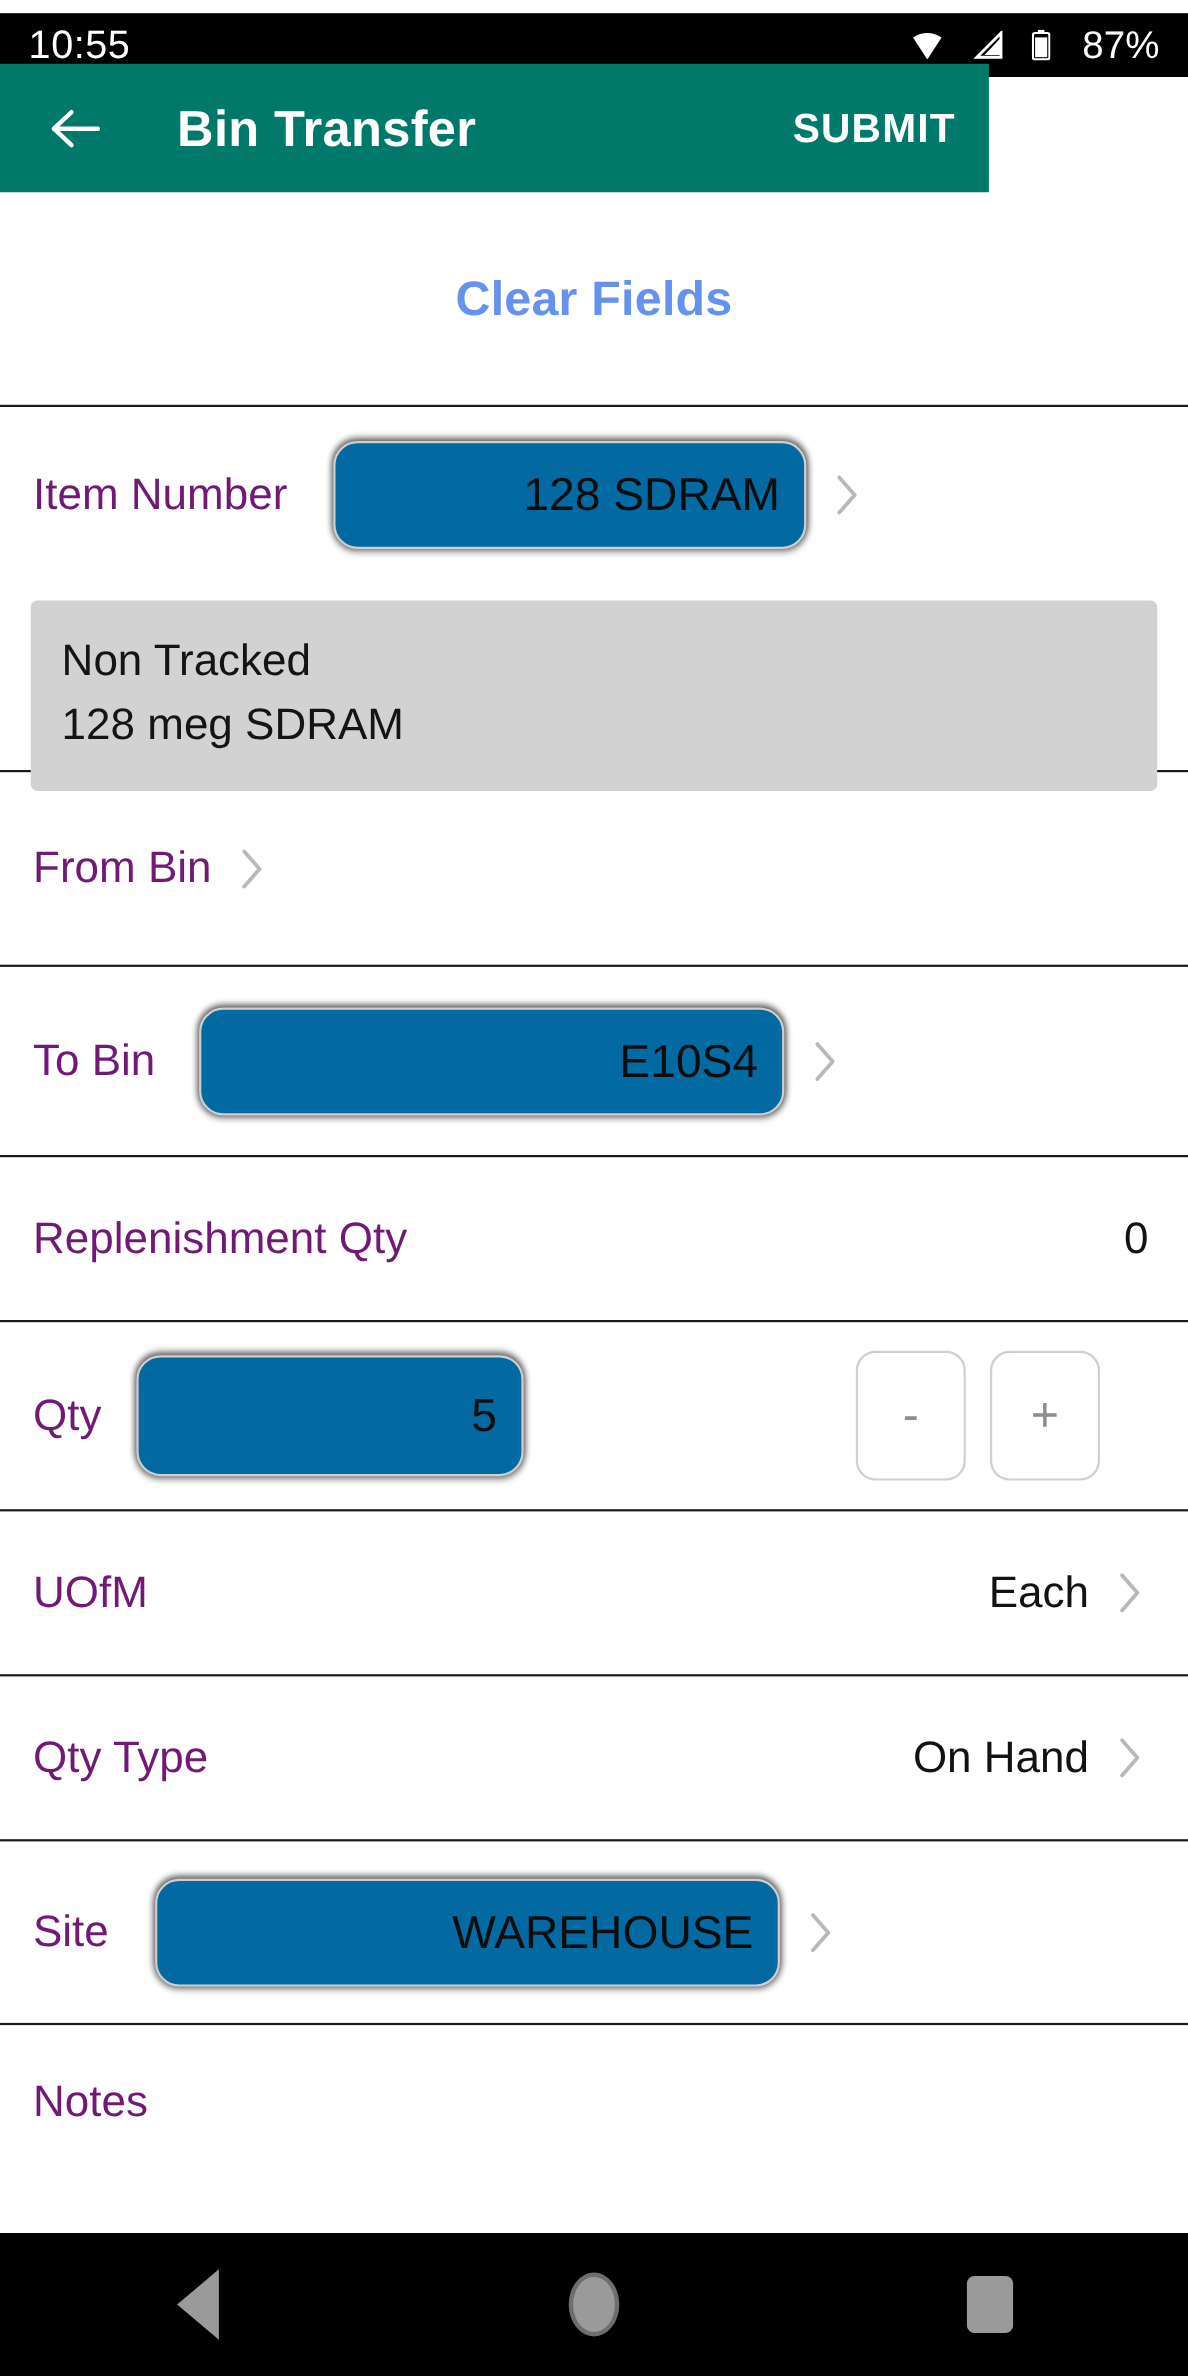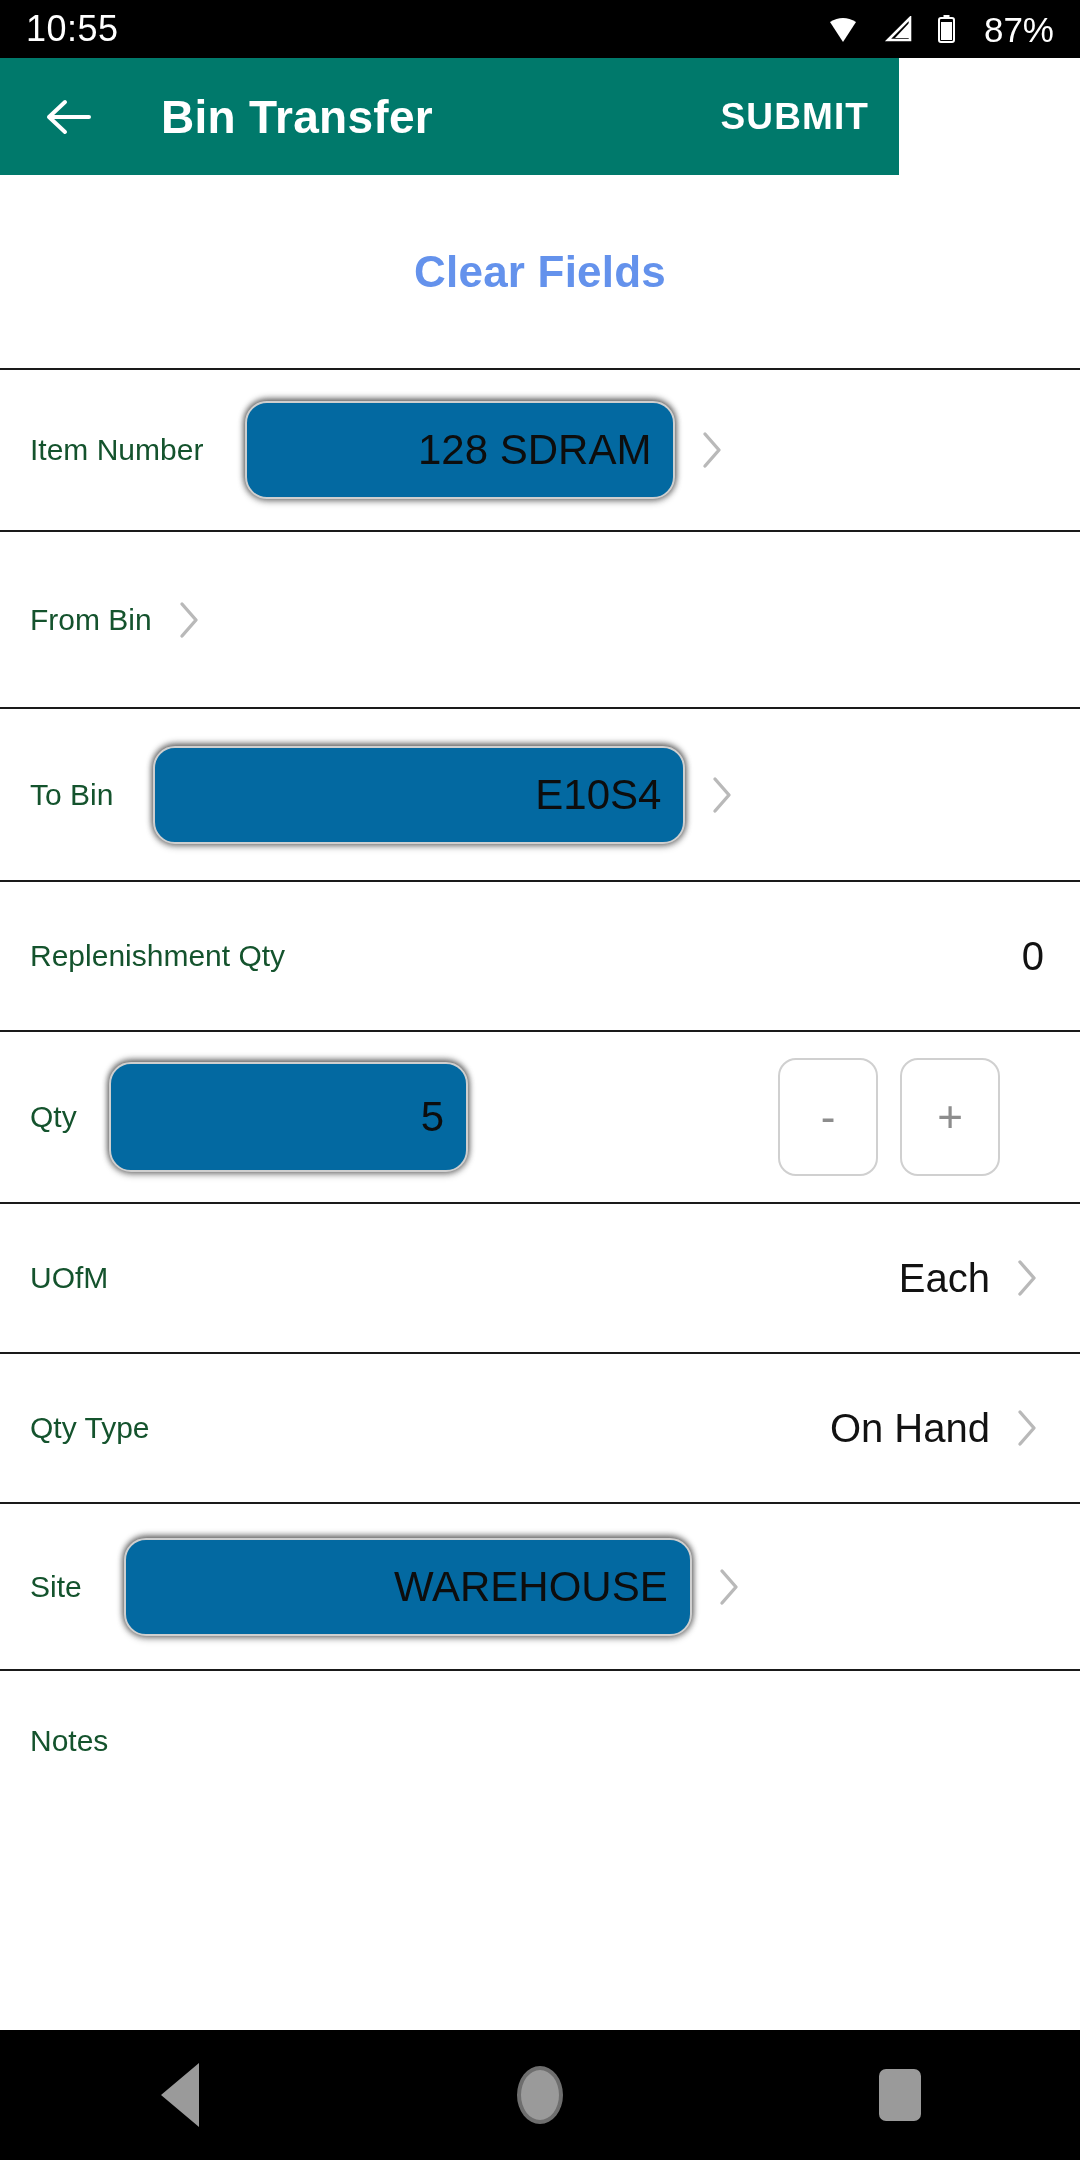--- a/index.html
+++ b/index.html
@@ -6,21 +6,21 @@
   html, body {
     width:1080px; height:2160px;
     background:#ffffff;
     font-family:"Liberation Sans", sans-serif;
     overflow:hidden;
   }
   #screen { position:relative; width:1080px; height:2160px; background:#fff; }
 
   
   .statusbar{
-    position:absolute; top:0; left:0; width:1080px; height:58px;
+    position:absolute; top:12px; left:0; width:1080px; height:58px;
     background:#000; color:#fff;
     display:flex; align-items:center; justify-content:space-between;
     padding:0 26px;
   }
   .status-time{ font-size:36px; font-weight:400; letter-spacing:0.5px; line-height:1;}
   .status-right{ display:flex; align-items:center; gap:26px; }
   .icon-wifi{ width:30px; height:26px; display:block;}
   .icon-signal{ width:28px; height:26px; display:block;}
   .icon-battery{ width:17px; height:28px; display:block;}
   .status-batt-text{ font-size:35px; font-weight:400; line-height:1; margin-left:3px;}
@@ -58,21 +58,21 @@
   .clear-link{
     color:#6492EC; font-size:44px; font-weight:700; letter-spacing:0.2px;
   }
   .divider{ height:2px; background:#1a1a1a; width:100%; }
 
   .row{
     position:relative; display:flex; align-items:center;
     padding:0 30px; width:100%;
   }
   .row-label{
-    font-size:30px; color:#14532d; white-space:nowrap; flex:0 0 auto;
+    font-size:40px; color:#701a75; white-space:nowrap; flex:0 0 auto;
   }
   .row-spacer{ flex:1 1 auto; }
   .row-value{
     font-size:40px; color:#121212; white-space:nowrap; text-align:right;
   }
   .chev{
     width:46px; flex:0 0 auto; display:flex; justify-content:center; align-items:center;
     margin-left:14px;
   }
   .chev svg{ width:22px; height:38px; display:block; }
@@ -173,20 +173,26 @@
       <span class="inputbox" style="margin-left:42px;max-width:430px;">
         <span class="ivalue">128 SDRAM</span>
       </span>
       <span class="chev">
         <svg viewBox="0 0 22 38">
             <path d="M4 3 L18 19 L4 35" stroke="#b9b9b9" stroke-width="3.4" fill="none" stroke-linecap="round" stroke-linejoin="round"></path>
           </svg>
       </span>
     </div>
 
+    <div class="row inforow" style="height:170px;align-items:flex-start;">
+      <div class="infobox">
+        <div class="line">Non Tracked</div>
+        <div class="line">128 meg SDRAM</div>
+      </div>
+    </div>
     <div class="divider"></div>
 
     <div class="row" style="height:175px;">
       <span class="row-label">From Bin</span>
       <span class="chev">
         <svg viewBox="0 0 22 38">
             <path d="M4 3 L18 19 L4 35" stroke="#b9b9b9" stroke-width="3.4" fill="none" stroke-linecap="round" stroke-linejoin="round"></path>
           </svg>
       </span>
     </div>

